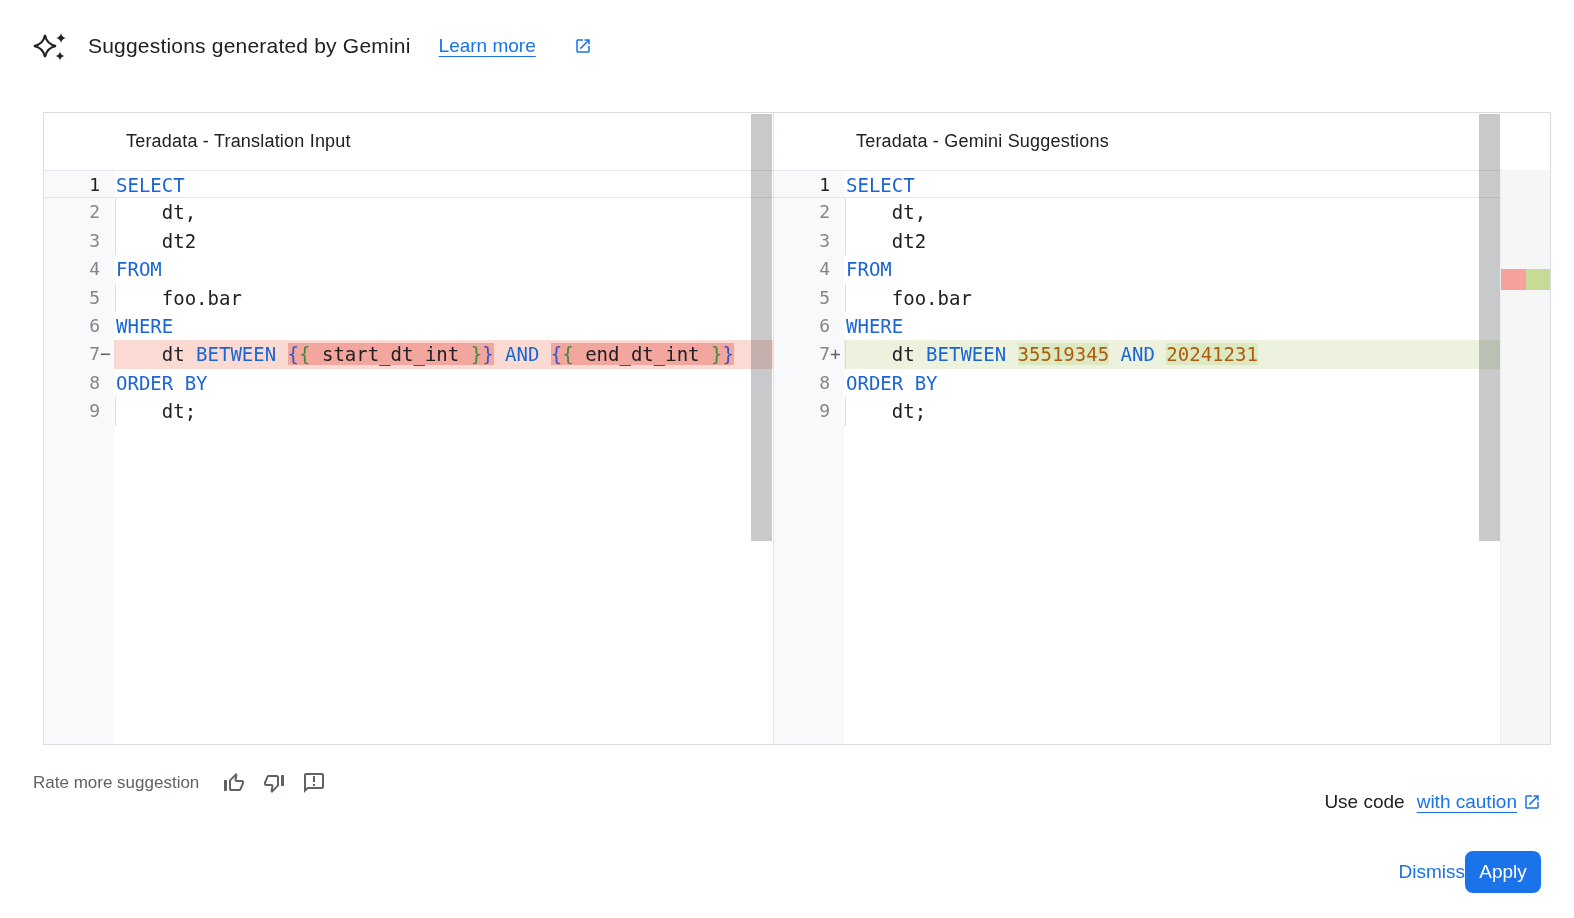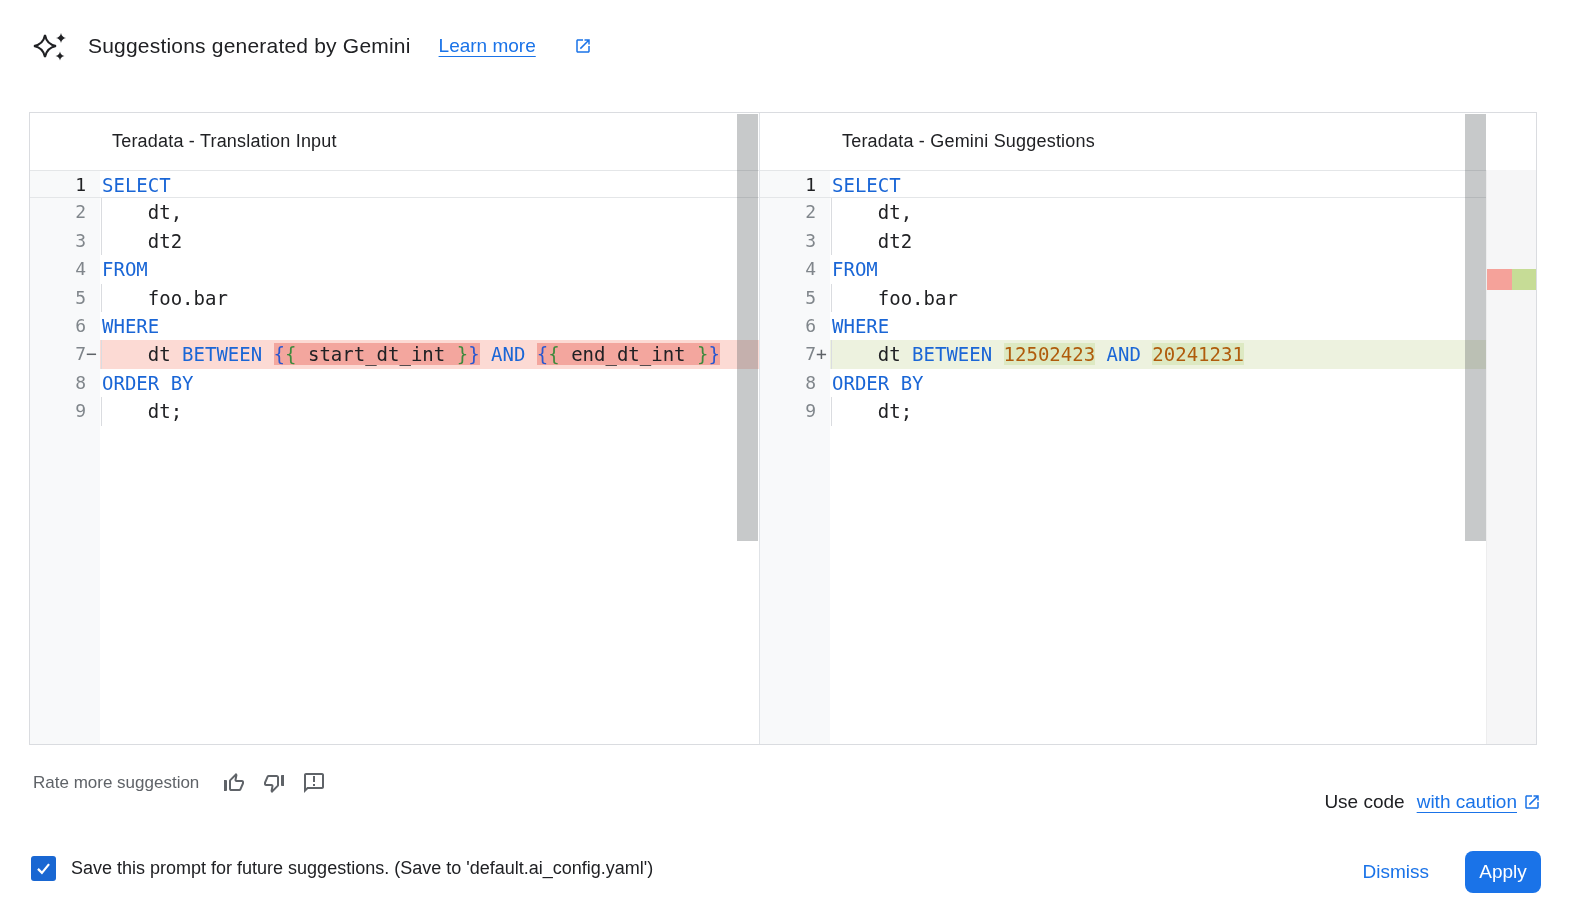--- a/index.html
+++ b/index.html
@@ -8,21 +8,21 @@
 
   
   .top-header { position:absolute; left:33px; top:30px; display:flex; align-items:center; }
   .sparkle { width:36px; height:32px; }
   .page-title { margin-left:19px; font-size:21px; letter-spacing:.2px; color:#202124; }
   .learn-more { margin-left:28px; display:flex; align-items:center; color:#1a73e8; font-size:19px;
                 font-weight:500; text-decoration:underline; text-underline-offset:4px; cursor:pointer;gap:32px; }
   .learn-more svg { margin-left:6px; }
 
   
-  .card { position:absolute; left:29px; top:112px; width:1508px; height:633px;
+  .card { position:absolute; left:43px; top:112px; width:1508px; height:633px;
           border:1px solid #dadce0; background:#fff; display:flex; }
   .panel { position:relative; height:100%; overflow:hidden; }
   .panel.left  { width:729px; }
   .panel.right { width:777px; border-left:1px solid #e0e3e7; }
   .panel-header { position:relative; height:57px; background:#fff; display:flex; align-items:center; z-index:3; }
   .panel-title { margin-left:82px; font-size:18px; color:#202124; letter-spacing:.2px; }
   .panel-body { position:relative; height:576px; background:#fff; }
   .panel-body::before { content:""; position:absolute; left:0; top:0; bottom:0; width:70px; background:#f8f9fa; }
 
   .row { position:relative; display:flex; height:28.4px; width:100%; }
@@ -71,21 +71,21 @@
   .use-code svg { margin-left:6px; }
 
   
   .bottom-bar { position:absolute; left:0; right:0; top:845px; height:56px; }
   .save-group { position:absolute; left:31px; top:11px; display:flex; align-items:center; }
   .checkbox { width:25px; height:25px; border-radius:3px; background:#1967d2; display:flex;
               align-items:center; justify-content:center; cursor:pointer; }
   .save-label { margin-left:15px; font-size:18px; color:#202124; cursor:pointer; }
   .actions { position:absolute; right:33px; top:6px; display:flex; align-items:center; }
   .dismiss-btn { border:none; background:none; color:#1a73e8; font-size:19px; font-weight:500;
-                 font-family:inherit; cursor:pointer; margin-right:36px; }
+                 font-family:inherit; cursor:pointer; }
   .apply-btn { width:76px; height:42px; border:none; border-radius:8px; background:#1a73e8; color:#fff;
                font-size:19px; font-weight:500; font-family:Liberation Sans, sans-serif; cursor:pointer; }
 </style>
 </head>
 <body>
 
 <div class="stage">
 
   <div class="top-header">
     <svg class="sparkle" viewBox="0 0 36 30">
@@ -224,21 +224,21 @@
                 <span>6</span>
                 <span class="sign"></span>
               </div>
               <div class="code-cell"><span class="tk-kw">WHERE</span></div>
             </div>
             <div class="row added">
               <div class="gutter-cell">
                 <span>7</span>
                 <span class="sign">+</span>
               </div>
-              <div class="code-cell"><span class="guide"></span><span class="tk-txt">    dt </span><span class="tk-kw">BETWEEN</span><span class="tk-txt"> </span><span class="tk-num seg">12502423</span><span class="tk-txt"> </span><span class="tk-kw">AND</span><span class="tk-txt"> </span><span class="tk-num seg">20241231</span></div>
+              <div class="code-cell"><span class="guide"></span><span class="tk-txt">    dt </span><span class="tk-kw">BETWEEN</span><span class="tk-txt"> </span><span class="tk-num seg">35519345</span><span class="tk-txt"> </span><span class="tk-kw">AND</span><span class="tk-txt"> </span><span class="tk-num seg">20241231</span></div>
             </div>
             <div class="row">
               <div class="gutter-cell">
                 <span>8</span>
                 <span class="sign"></span>
               </div>
               <div class="code-cell"><span class="tk-kw">ORDER BY</span></div>
             </div>
             <div class="row">
               <div class="gutter-cell">
@@ -284,27 +284,19 @@
     <span>Use code</span>
     <span class="caution-link">
       <span>with caution</span>
       <svg width="18" height="18" viewBox="0 0 24 24" fill="#1a73e8">
         <path d="M19 19H5V5h7V3H5c-1.11 0-2 .9-2 2v14c0 1.1.89 2 2 2h14c1.1 0 2-.9 2-2v-7h-2v7zM14 3v2h3.59l-9.83 9.83 1.41 1.41L19 6.41V10h2V3h-7z"></path>
       </svg>
     </span>
   </div>
 
   <div class="bottom-bar">
-    <div class="save-group">
-      <div class="checkbox checked">
-        <svg width="19" height="19" viewBox="0 0 24 24">
-          <polyline points="5,12.5 10,17.5 19,6.5" fill="none" stroke="#ffffff" stroke-width="2.8"></polyline>
-        </svg>
-      </div>
-      <span class="save-label">Save this prompt for future suggestions. (Save to 'default.ai_config.yaml')</span>
-    </div>
     <div class="actions">
       <button class="dismiss-btn">Dismiss</button>
       <button class="apply-btn">Apply</button>
     </div>
   </div>
 
 </div>
 
 </body></html>

